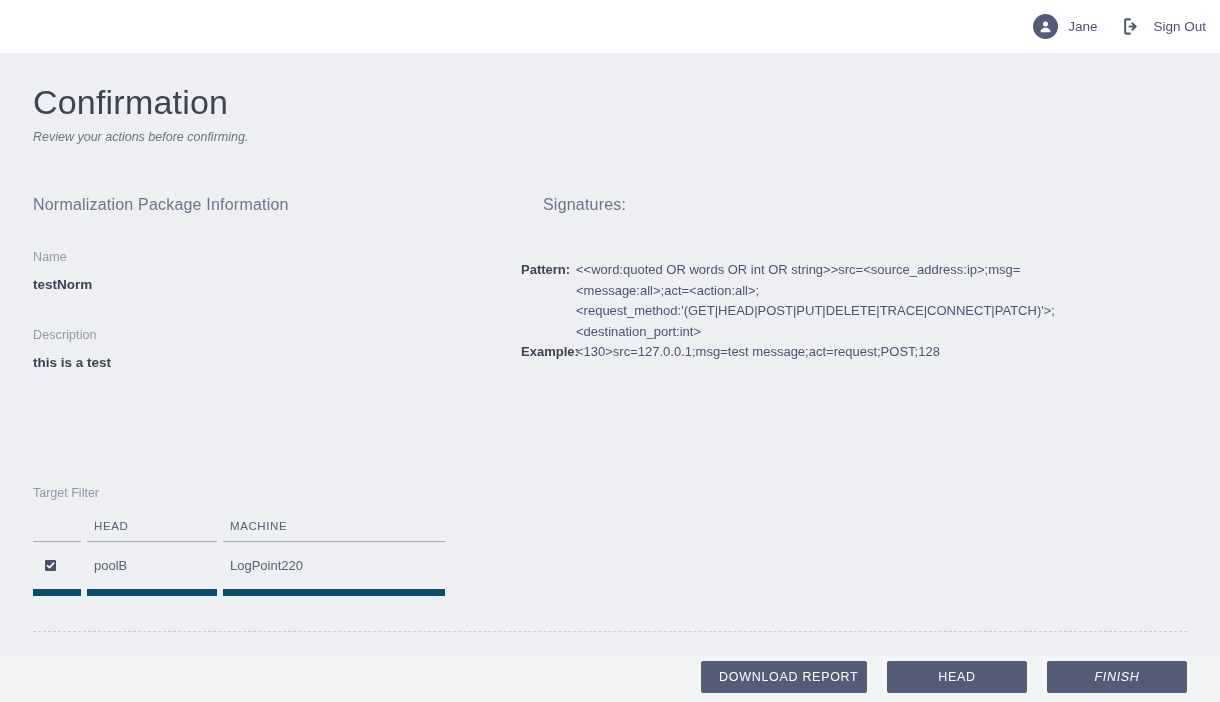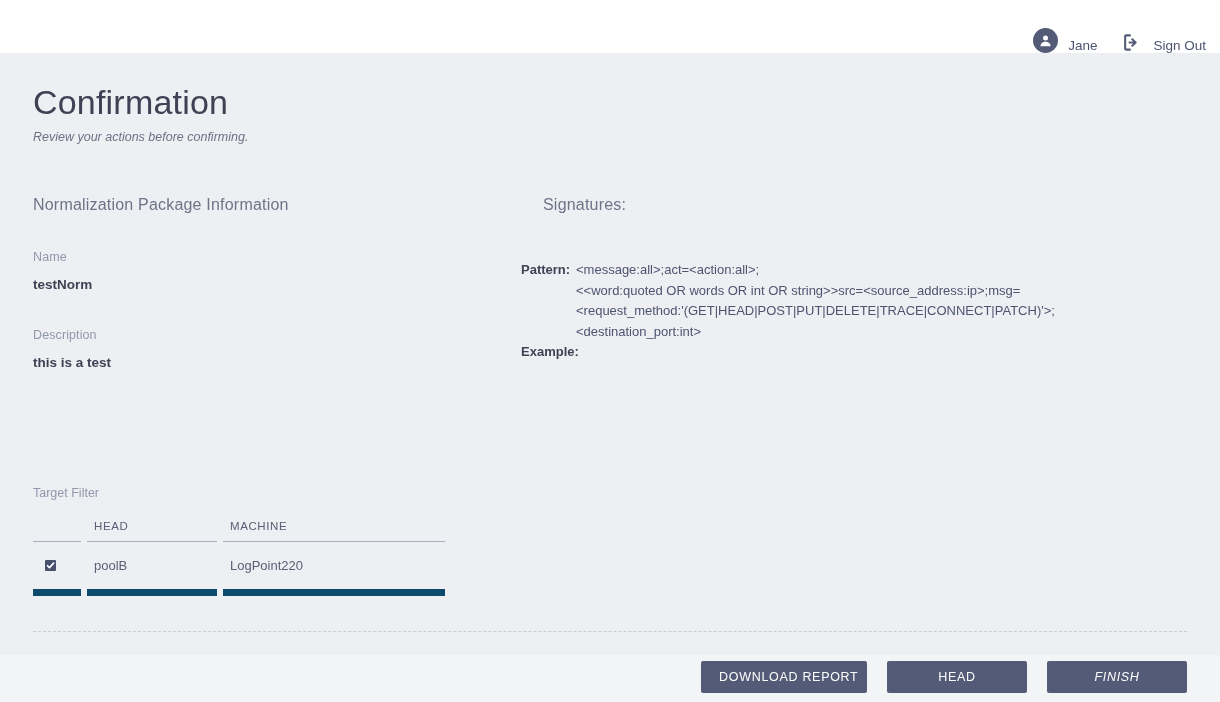--- a/index.html
+++ b/index.html
@@ -20,21 +20,21 @@
     top: 0; left: 0;
     width: 1220px; height: 53px;
     background: #ffffff;
     display: flex;
     align-items: center;
     justify-content: flex-end;
     padding-right: 14px;
   }
   .topbar-item {
     display: flex;
-    align-items: flex-end;
+    align-items: center;
     height: 53px;
     cursor: pointer;
   }
   #user-item { margin-right: 22px; }
   .avatar-icon {
     width: 25px; height: 25px;
     border-radius: 50%;
     background: #545b77;
     display: flex;
     align-items: center;
@@ -270,28 +270,31 @@
   </table>
 </div>
 
 <div id="right-col">
   <div id="signatures-title">Signatures:</div>
 
   <div id="signature-block">
     <div class="sig-row">
       <span class="sig-key">Pattern:</span>
       <span class="sig-val">
+        <div>&lt;&lt;word:quoted OR words OR int OR string&gt;&gt;src=&lt;source_address:ip&gt;;msg=</div>
         <div>&lt;message:all&gt;;act=&lt;action:all&gt;;</div>
-        <div>&lt;&lt;word:quoted OR words OR int OR string&gt;&gt;src=&lt;source_address:ip&gt;;msg=</div>
         <div>&lt;request_method:'(GET|HEAD|POST|PUT|DELETE|TRACE|CONNECT|PATCH)'&gt;;</div>
         <div>&lt;destination_port:int&gt;</div>
       </span>
     </div>
     <div class="sig-row">
       <span class="sig-key">Example:</span>
+      <span class="sig-val">
+        <div>&lt;130&gt;src=127.0.0.1;msg=test message;act=request;POST;128</div>
+      </span>
     </div>
   </div>
 </div>
 
 <div id="footer-divider"></div>
 <div id="footer"></div>
 <div id="footer-buttons">
   <button class="btn" id="btn-download">DOWNLOAD REPORT</button>
   <button class="btn" id="btn-back">HEAD</button>
   <button class="btn" id="btn-finish">FINISH</button>

